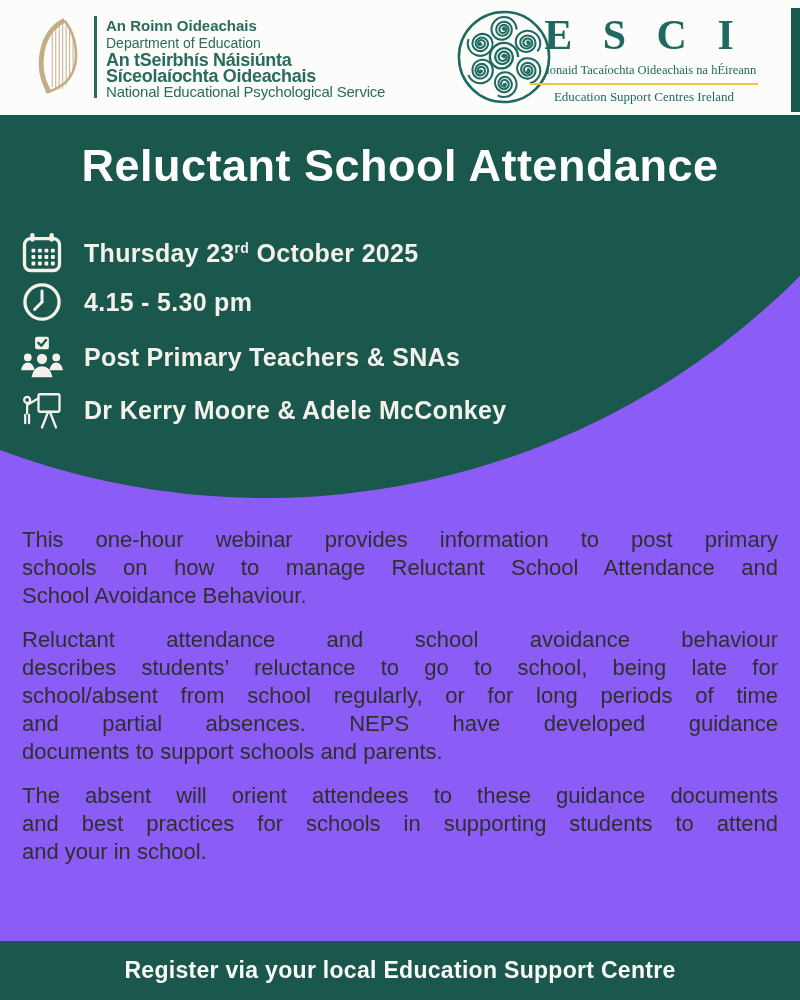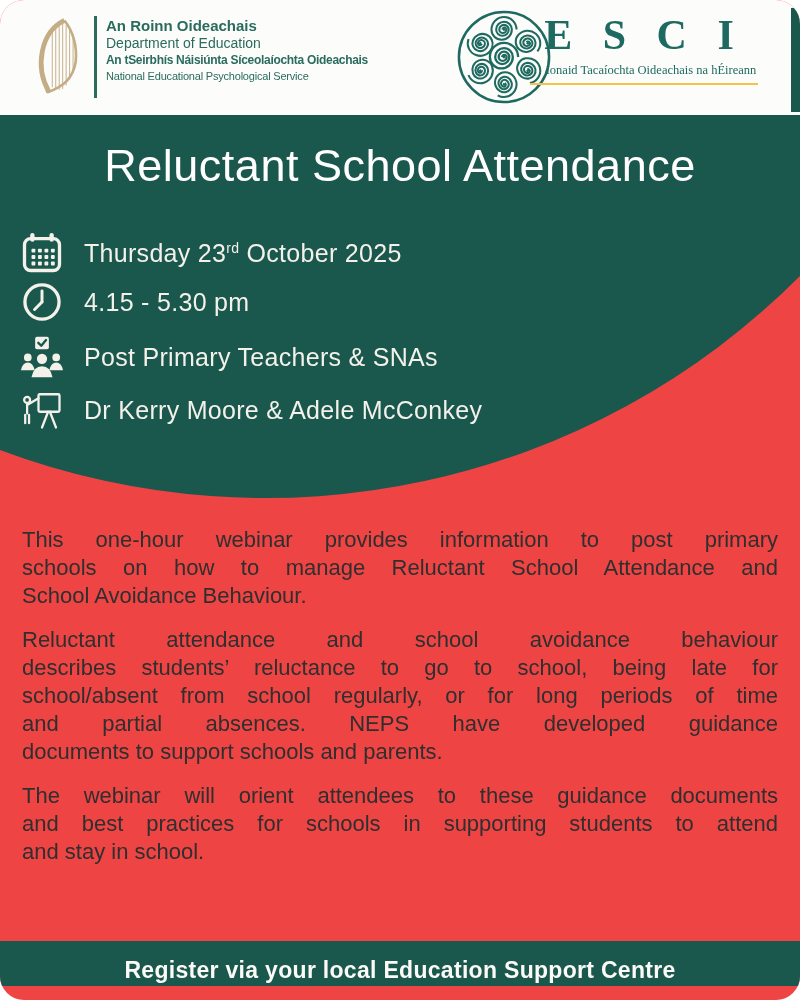--- a/index.html
+++ b/index.html
@@ -1,59 +1,59 @@
 <!DOCTYPE html>
 <html><head>
 <meta charset="utf-8">
 <style>
   html,body{margin:0;padding:0;}
   .page{
     position:relative;width:800px;height:1000px;overflow:hidden;
-    background:#ef4444;font-family:"Liberation Sans",sans-serif;border-radius:24px;
+    background:#8b5cf6;font-family:"Liberation Sans",sans-serif;
   }
   
   .top-band{position:absolute;left:0;top:0;width:800px;height:115px;background:#fcfcfa;}
   .dept-logo{position:absolute;left:0;top:0;width:400px;height:115px;}
   .harp{position:absolute;left:28px;top:14px;}
   .dept-divider{position:absolute;left:94px;top:16px;width:2.5px;height:82px;background:#2a6b5e;}
   .dept-text{position:absolute;left:106px;top:17px;color:#2a6b5e;}
   .dept-l1{font-size:15px;font-weight:bold;line-height:18px;}
   .dept-l2{font-size:14px;line-height:17px;}
-  .dept-l3{font-size:12px;font-weight:bold;line-height:16px;letter-spacing:-0.3px;}
-  .dept-l4{font-size:11px;line-height:16px;letter-spacing:-0.2px;}
+  .dept-l3{font-size:18px;font-weight:bold;line-height:16px;letter-spacing:-0.3px;}
+  .dept-l4{font-size:15px;line-height:16px;letter-spacing:-0.2px;}
   .esci-logo{position:absolute;left:455px;top:8px;}
   .esci-text{position:absolute;left:528px;top:10px;width:232px;text-align:center;
     color:#1e6a60;font-family:"Liberation Serif",serif;}
   .esci-acronym{font-size:42px;line-height:50px;letter-spacing:10px;font-weight:600;}
   .esci-irish{font-size:12.5px;line-height:15px;margin-top:3px;margin-left:14px;}
   .gold-rule{height:2px;background:#f2c54a;margin:5px 2px 4px 2px;}
   .esci-english{font-size:13px;line-height:16px;}
   .edge-bar{position:absolute;left:791px;top:8px;width:9px;height:104px;background:#1a574d;}
   
   .hero-svg{position:absolute;left:0;top:0;pointer-events:none;}
   .hero-title{
     position:absolute;left:0;top:140px;width:800px;text-align:center;
-    color:#ffffff;font-size:45px;font-weight:normal;letter-spacing:0.5px;
+    color:#ffffff;font-size:45px;font-weight:bold;letter-spacing:0.5px;
   }
   .detail-row{position:absolute;left:20px;height:44px;color:#f3f1ea;}
   .detail-row .ic{position:absolute;left:0;top:0;width:44px;height:44px;display:flex;align-items:center;justify-content:center;}
-  .detail-row .lbl{position:absolute;left:64px;top:0;line-height:44px;font-size:25px;font-weight:normal;white-space:nowrap;letter-spacing:0.3px;}
+  .detail-row .lbl{position:absolute;left:64px;top:0;line-height:44px;font-size:25px;font-weight:bold;white-space:nowrap;letter-spacing:0.3px;}
   .row-date{top:231px;}
   .row-time{top:280px;}
   .row-aud{top:335px;}
   .row-pres{top:388px;}
   sup.ord{font-size:14px;vertical-align:super;line-height:0;}
   
   .body-copy{position:absolute;left:22px;top:526px;width:756px;color:#2f2f2f;}
   .para{margin:0 0 16px 0;}
   .bline{font-size:22px;line-height:28px;text-align:justify;text-align-last:justify;}
   .bline.last{text-align-last:left;}
   
   .footer-banner{
-    position:absolute;left:0;top:941px;width:800px;height:45px;background:#1a574d;
+    position:absolute;left:0;top:941px;width:800px;height:59px;background:#1a574d;
   }
   .footer-banner .txt{
     width:100%;text-align:center;line-height:59px;color:#fbfaf6;
     font-size:23px;font-weight:bold;letter-spacing:0.3px;
   }
 </style>
 </head>
 <body>
 
 <div class="page">
@@ -100,20 +100,21 @@
       <use href="#spiral" transform="translate(74.2,64) scale(0.8) rotate(80)"></use>
       <use href="#spiral" transform="translate(50,78) scale(0.8) rotate(120)"></use>
       <use href="#spiral" transform="translate(25.8,64) scale(0.8) rotate(160)"></use>
       <use href="#spiral" transform="translate(25.8,36) scale(0.8) rotate(200)"></use>
     </svg>
 
     <div class="esci-text">
       <div class="esci-acronym">E S C I</div>
       <div class="esci-irish">Ionaid Tacaíochta Oideachais na hÉireann</div>
       <div class="gold-rule"></div>
+      <div class="esci-english">Education Support Centres Ireland</div>
     </div>
 
     <div class="edge-bar"></div>
   </div>
 
   <svg class="hero-svg" width="800" height="1000" viewBox="0 0 800 1000">
     <path d="M0 115 L800 115 L800 276 A755 755 0 0 1 0 450 Z" fill="#1a574d"></path>
   </svg>
 
   <div class="hero-title">Reluctant School Attendance</div>
@@ -201,23 +202,23 @@
       <div class="bline last">School Avoidance Behaviour.</div>
     </div>
     <div class="para">
       <div class="bline">Reluctant attendance and school avoidance behaviour</div>
       <div class="bline">describes students’ reluctance to go to school, being late for</div>
       <div class="bline">school/absent from school regularly, or for long periods of time</div>
       <div class="bline">and partial absences. NEPS have developed guidance</div>
       <div class="bline last">documents to support schools and parents.</div>
     </div>
     <div class="para">
-      <div class="bline">The webinar will orient attendees to these guidance documents</div>
+      <div class="bline">The absent will orient attendees to these guidance documents</div>
       <div class="bline">and best practices for schools in supporting students to attend</div>
-      <div class="bline last">and stay in school.</div>
+      <div class="bline last">and your in school.</div>
     </div>
   </div>
 
   <div class="footer-banner">
     <div class="txt">Register via your local Education Support Centre</div>
   </div>
 
 </div>
 
 </body></html>

